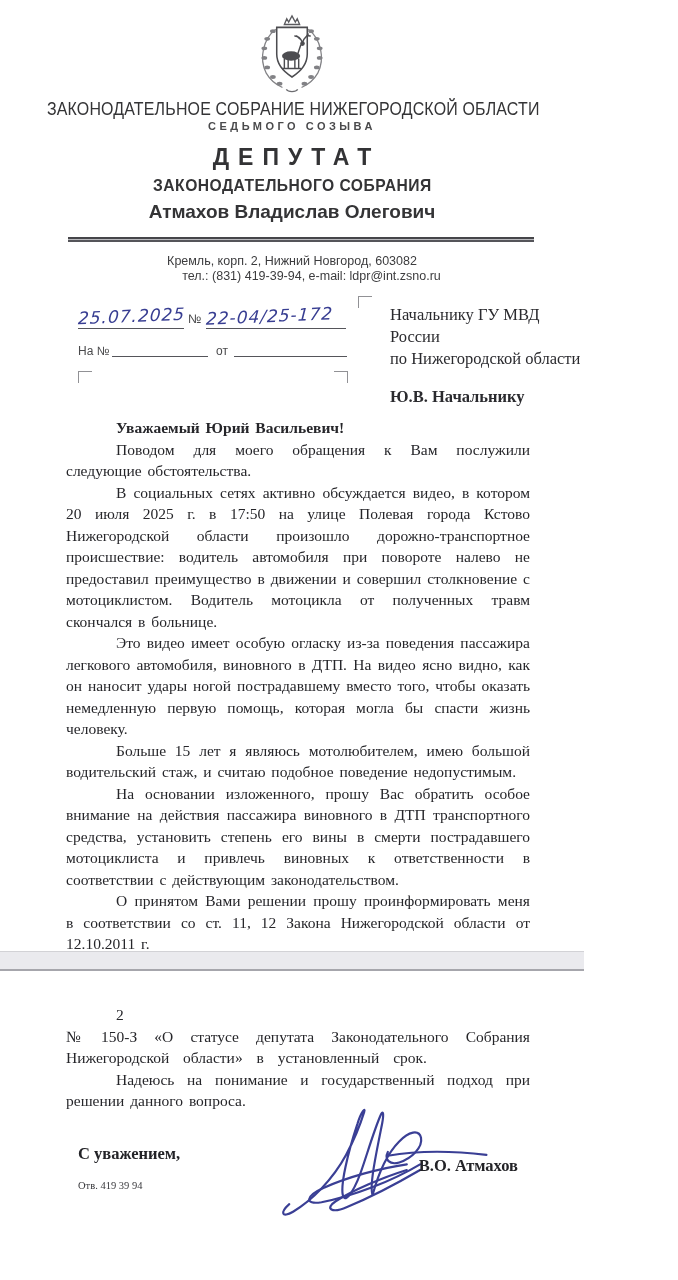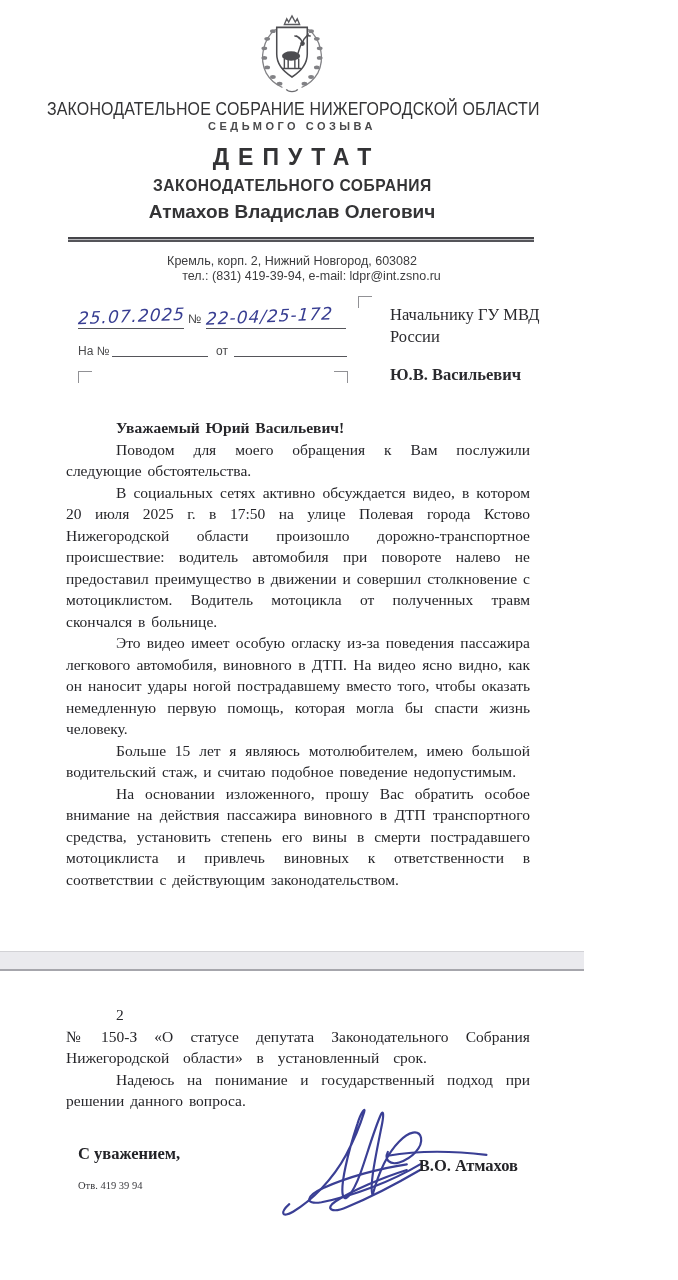--- a/index.html
+++ b/index.html
@@ -139,31 +139,33 @@
     <span class="nan-label">На №</span>
     <span class="hwline nan-line1"></span>
     <span class="ot-label">от</span>
     <span class="hwline ot-line"></span>
     <span class="corner c-tl c1"></span>
     <span class="corner c-tr c2"></span>
     <span class="corner c-tl c3"></span>
     <span class="corner c-tr c4"></span>
     <div class="addressee">
       <div>Начальнику ГУ МВД России</div>
-      <div class="to-name">Ю.В. Васильевич</div>
+      <div>по Нижегородской области</div>
+      <div class="to-name">Ю.В. Начальнику</div>
     </div>
   </div>
 
   <div class="body1">
     <p class="salutation">Уважаемый Юрий Васильевич!</p>
     <p>Поводом для моего обращения к Вам послужили следующие обстоятельства.</p>
     <p>В социальных сетях активно обсуждается видео, в котором 20 июля 2025 г. в 17:50 на улице Полевая города Кстово Нижегородской области произошло дорожно-транспортное происшествие: водитель автомобиля при повороте налево не предоставил преимущество в движении и совершил столкновение с мотоциклистом. Водитель мотоцикла от полученных травм скончался в больнице.</p>
     <p>Это видео имеет особую огласку из-за поведения пассажира легкового автомобиля, виновного в ДТП. На видео ясно видно, как он наносит удары ногой пострадавшему вместо того, чтобы оказать немедленную первую помощь, которая могла бы спасти жизнь человеку.</p>
     <p>Больше 15 лет я являюсь мотолюбителем, имею большой водительский стаж, и считаю подобное поведение недопустимым.</p>
     <p>На основании изложенного, прошу Вас обратить особое внимание на действия пассажира виновного в ДТП транспортного средства, установить степень его вины в смерти пострадавшего мотоциклиста и привлечь виновных к ответственности в соответствии с действующим законодательством.</p>
+    <p>О принятом Вами решении прошу проинформировать меня в соответствии со ст. 11, 12 Закона Нижегородской области от 12.10.2011 г.</p>
   </div>
 
   <div class="page-sep"></div>
 
   <div class="body2">
     <p class="pagenum">2</p>
     <p class="cont">№ 150-З «О статусе депутата Законодательного Собрания Нижегородской области» в установленный срок.</p>
     <p>Надеюсь на понимание и государственный подход при решении данного вопроса.</p>
   </div>
 

